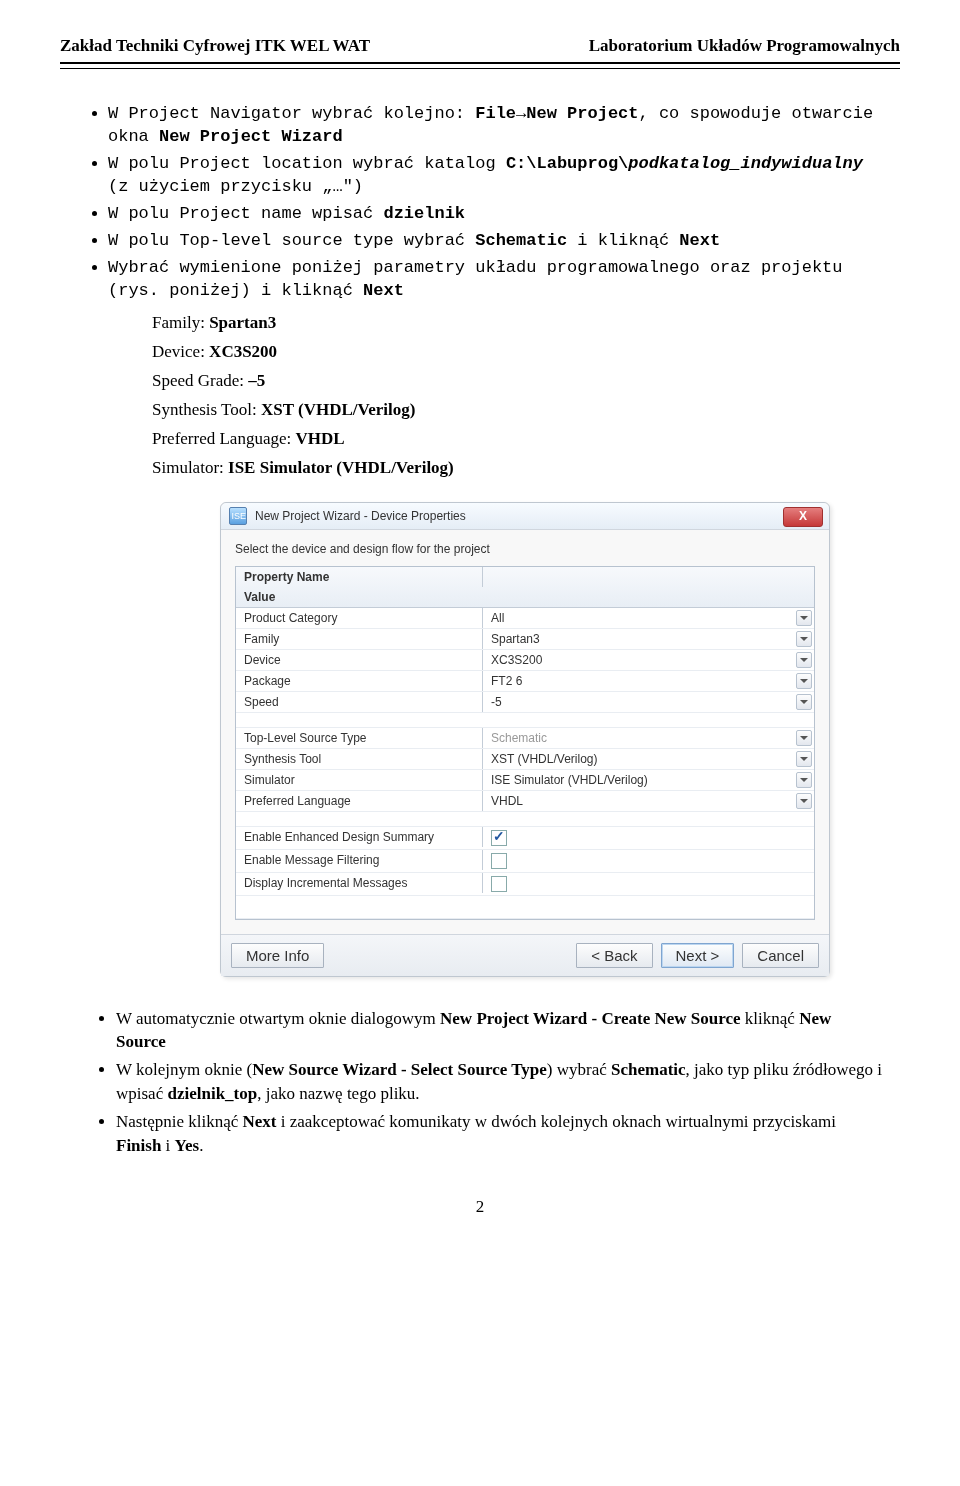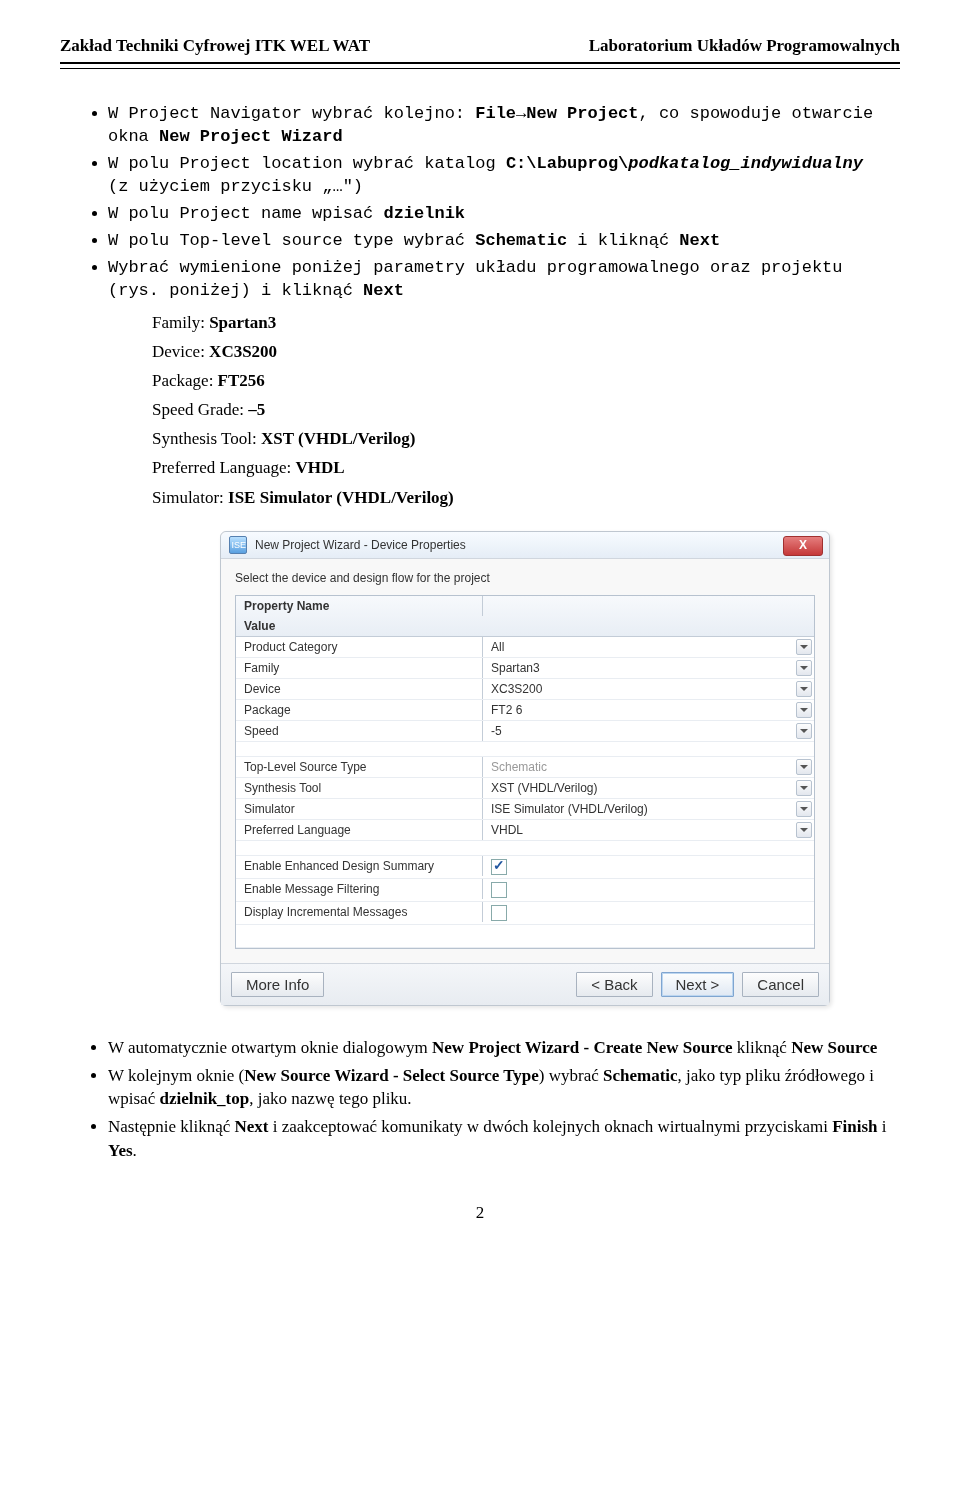--- a/index.html
+++ b/index.html
@@ -158,21 +158,21 @@
   .btn.primary {
     background: linear-gradient(#fdfefe,#dfe8f3);
     border-color: #7fa5d0;
     box-shadow: 0 0 0 1px #bcd6f0 inset;
   }
   .spacer { flex: 1; }
 
   ul.bottom {
     list-style: disc;
     padding-left: 48px;
-    margin: 0;
+    margin: 8px;
     font-size: 17px;
     line-height: 1.4;
   }
   ul.bottom > li { margin-bottom: 4px; padding-right: 10px; }
 
   .pagenum {
     text-align: center;
     font-size: 17px;
     margin-top: 40px;
   }
@@ -201,21 +201,20 @@
       <span>W polu Top-level source type wybrać </span><b>Schematic</b><span> i kliknąć </span><b>Next</b>
     </li>
     <li>
       <span>Wybrać wymienione poniżej parametry układu programowalnego oraz projektu (rys. poniżej) i kliknąć </span><b>Next</b>
     </li>
   </ul>
 
   <div class="sub">
     <div><span>Family: </span><b>Spartan3</b></div>
     <div><span>Device: </span><b>XC3S200</b></div>
-    <div><span>Package: </span><b>FT256</b></div>
     <div><span>Speed Grade: </span><b>–5</b></div>
     <div><span>Synthesis Tool: </span><b>XST (VHDL/Verilog)</b></div>
     <div><span>Preferred Language: </span><b>VHDL</b></div>
     <div><span>Simulator: </span><b>ISE Simulator (VHDL/Verilog)</b></div>
   </div>
 
   <div class="dialog-wrap">
     <div class="dlg">
       <div class="titlebar">
         <span class="ise-ico">ISE</span>

